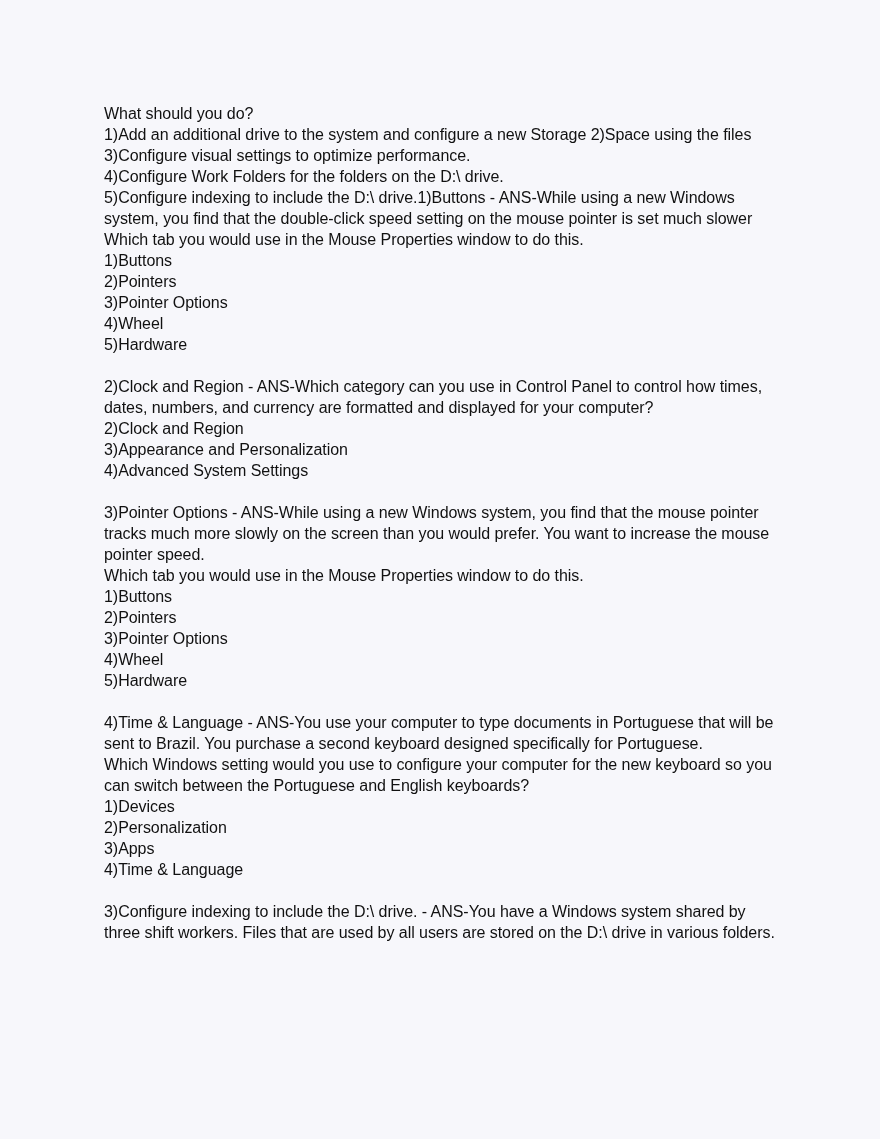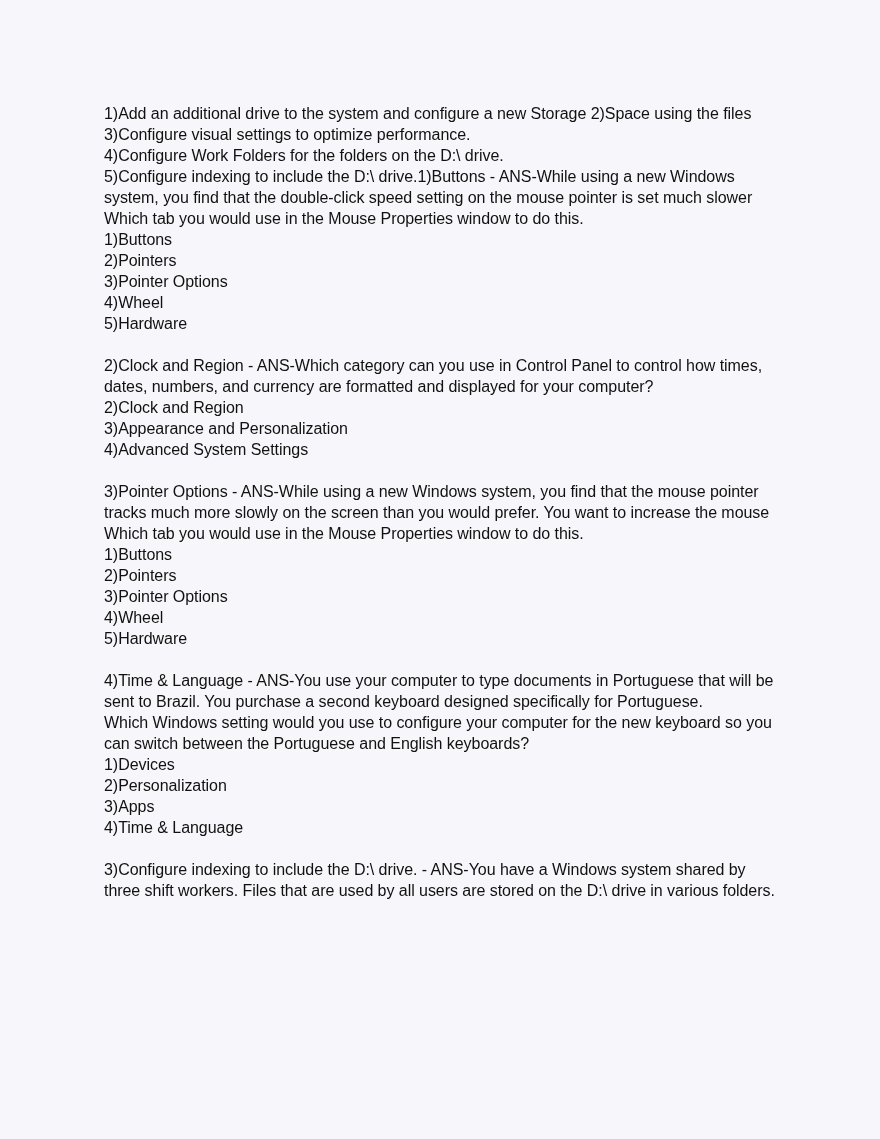--- a/index.html
+++ b/index.html
@@ -45,20 +45,21 @@
       display: block;
     }
   </style>
 </head>
 <body>
 
 <div class="page">
   <div class="content">
 
     <div class="block">
+      <span class="line">What should you do?</span>
       <span class="line">1)Add an additional drive to the system and configure a new Storage 2)Space using the files</span>
       <span class="line">3)Configure visual settings to optimize performance.</span>
       <span class="line">4)Configure Work Folders for the folders on the D:\ drive.</span>
       <span class="line">5)Configure indexing to include the D:\ drive.1)Buttons - ANS-While using a new Windows</span>
       <span class="line">system, you find that the double-click speed setting on the mouse pointer is set much slower</span>
       <span class="line">Which tab you would use in the Mouse Properties window to do this.</span>
       <span class="line">1)Buttons</span>
       <span class="line">2)Pointers</span>
       <span class="line">3)Pointer Options</span>
       <span class="line">4)Wheel</span>
@@ -73,20 +74,21 @@
       <span class="line">2)Clock and Region</span>
       <span class="line">3)Appearance and Personalization</span>
       <span class="line">4)Advanced System Settings</span>
     </div>
 
     <span class="blank"></span>
 
     <div class="block">
       <span class="line">3)Pointer Options - ANS-While using a new Windows system, you find that the mouse pointer</span>
       <span class="line">tracks much more slowly on the screen than you would prefer. You want to increase the mouse</span>
+      <span class="line">pointer speed.</span>
       <span class="line">Which tab you would use in the Mouse Properties window to do this.</span>
       <span class="line">1)Buttons</span>
       <span class="line">2)Pointers</span>
       <span class="line">3)Pointer Options</span>
       <span class="line">4)Wheel</span>
       <span class="line">5)Hardware</span>
     </div>
 
     <span class="blank"></span>
 

